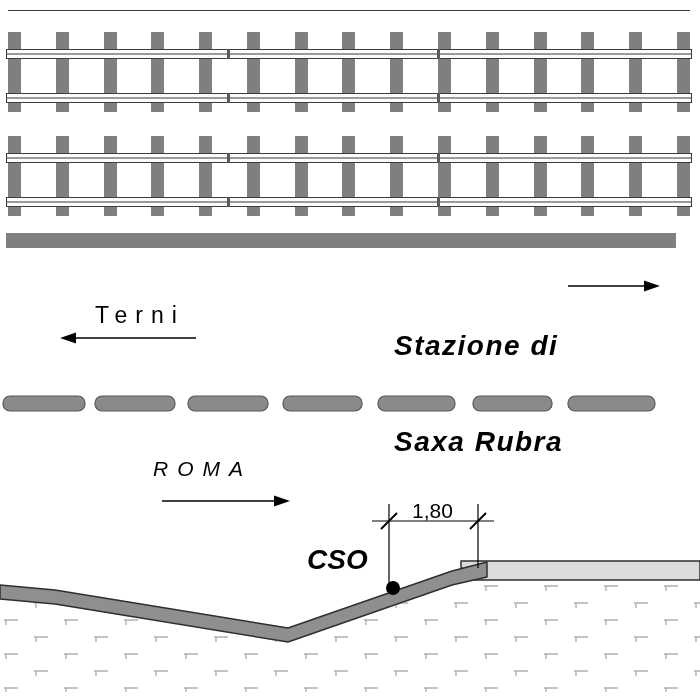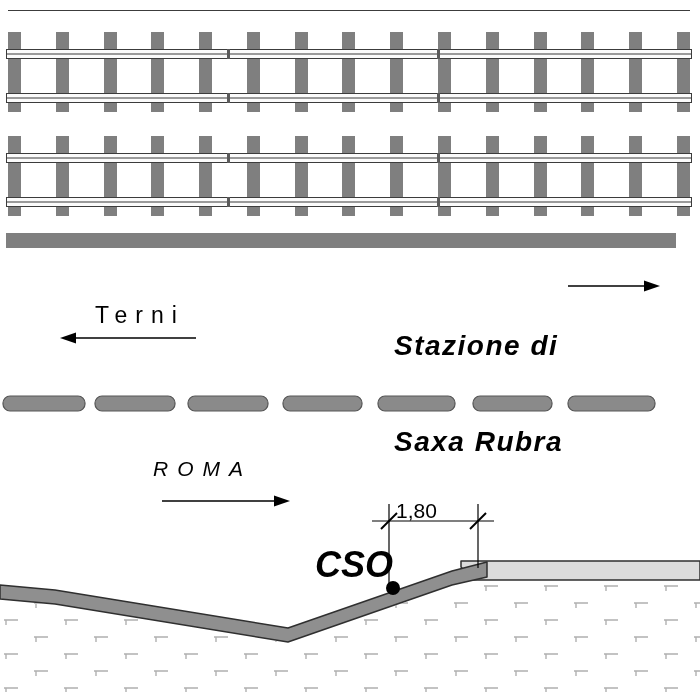--- a/index.html
+++ b/index.html
@@ -22,22 +22,22 @@
   .rail::before{left:220px;}
   .rail::after{left:430px;}
   .rail-top{top:17px;}
   .rail-bottom{top:61px;}
   .platform-bar{position:absolute;left:6px;top:233px;width:670px;height:15px;background:var(--platform,#7f7f7f);}
   .overlay{position:absolute;left:0;top:0;width:700px;height:700px;pointer-events:none;}
   .label{position:absolute;white-space:pre;}
   .station-label{left:394px;top:266px;font-size:28px;font-style:italic;font-weight:600;letter-spacing:1.5px;line-height:32px;}
   .terni-label{left:95px;top:302px;font-size:23px;font-weight:500;letter-spacing:8px;}
   .roma-label{left:153px;top:457px;font-size:21px;font-weight:500;letter-spacing:9px;font-style:italic;}
-  .cso-label{left:307px;top:544px;font-size:36px;font-style:italic;font-weight:700;margin-left:8px;}
-  .dim-label{left:396px;top:499px;font-size:21px;}
+  .cso-label{left:307px;top:544px;font-size:28px;font-style:italic;font-weight:700;}
+  .dim-label{left:412px;top:499px;font-size:21px;}
 </style>
 </head>
 <body>
 
 <div class="canvas">
 
   <div class="top-line"></div>
 
   <div class="track track1">
     <div class="sleepers">

